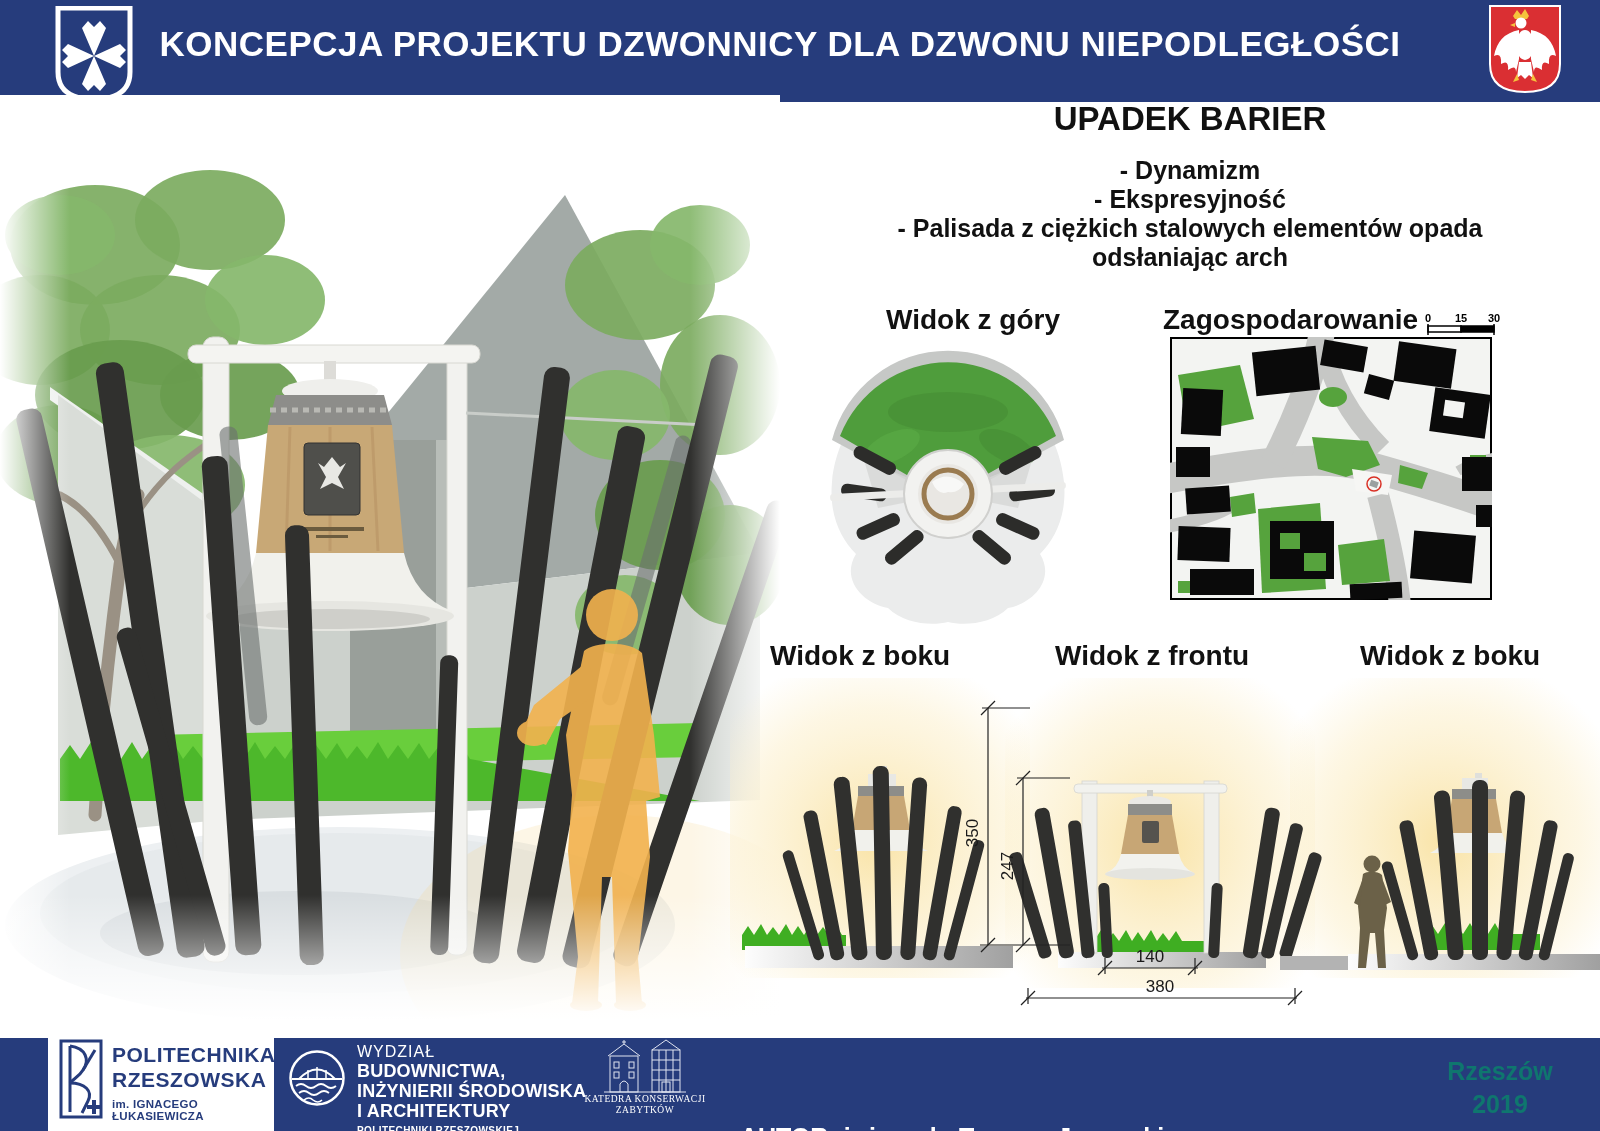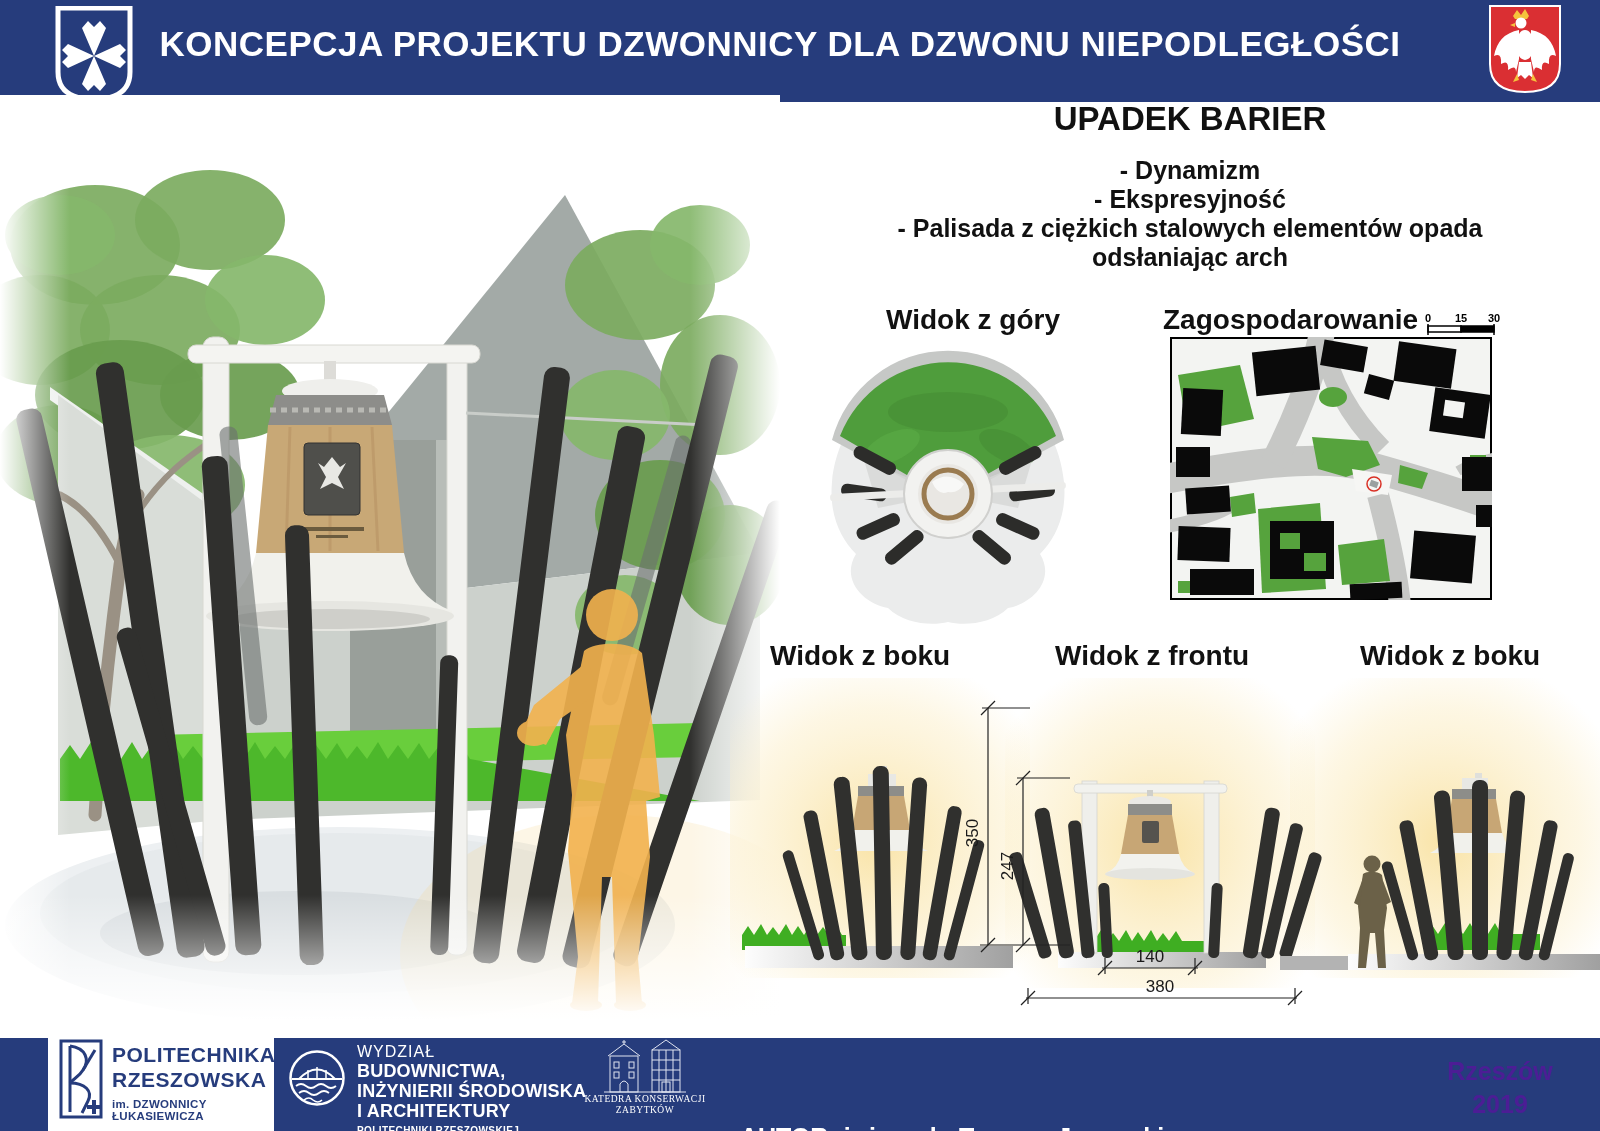--- a/index.html
+++ b/index.html
@@ -30,21 +30,21 @@
   .uni-line{font-size:21px;font-weight:bold;letter-spacing:.5px;line-height:25px;}
   .uni-sub{font-size:11.5px;font-weight:bold;margin-top:6px;letter-spacing:.3px;}
   .fac-logo{left:287px;top:1048px;}
   .fac-text{left:357px;top:1042px;color:#fff;}
   .fac-l1{font-size:16px;font-weight:400;letter-spacing:1px;line-height:19px;}
   .fac-b{font-size:18px;font-weight:bold;line-height:20px;letter-spacing:.2px;}
   .fac-s{font-size:10px;font-weight:bold;margin-top:4px;letter-spacing:.4px;}
   .dept{left:570px;top:1038px;width:150px;text-align:center;color:#fff;}
   .dept-text{font-family:"Liberation Serif",serif;font-size:9.5px;line-height:11px;letter-spacing:.5px;}
   .author-block{left:740px;top:1055px;color:#fff;font-size:25px;font-weight:bold;line-height:33px;white-space:pre;}
-  .place-block{left:1420px;top:1055px;width:160px;text-align:center;color:#4c1d95;font-size:25px;font-weight:bold;line-height:33px;}
+  .place-block{left:1420px;top:1055px;width:160px;text-align:center;color:#0f766e;font-size:25px;font-weight:bold;line-height:33px;}
   svg{display:block;}
   .dim-text{font-family:"Liberation Sans",sans-serif;font-size:17px;fill:#1a1a1a;}
   .sb-text{font-family:"Liberation Sans",sans-serif;font-size:11px;font-weight:bold;fill:#000;}
 </style>
 </head>
 <body>
 
 <div class="poster">
 
   <div class="abs header">
@@ -419,21 +419,21 @@
         <line x1="12" y1="8" x2="12" y2="74"></line>
         <path d="M12,8 C28,10 32,22 25,32 C21,39 15,41 12,45"></path>
         <path d="M12,45 C27,45 35,53 30,63 L24,75"></path>
         <line x1="25" y1="32" x2="37" y2="12"></line>
       </g>
       <path d="M34,62 h4 v5 h5 v4 h-5 v5 h-4 v-5 h-5 v-4 h5 Z" fill="#263c7c"></path>
     </svg>
     <div class="uni-text">
       <div class="uni-line">POLITECHNIKA</div>
       <div class="uni-line">RZESZOWSKA</div>
-      <div class="uni-sub">im. DZWONNICY ŁUKASIEWICZA</div>
+      <div class="uni-sub">im. IGNACEGO ŁUKASIEWICZA</div>
     </div>
   </div>
 
   <svg class="abs fac-logo" width="60" height="60" viewBox="0 0 60 60">
     <g stroke="#fff" fill="none">
       <circle cx="30" cy="30" r="26.5" stroke-width="2.5"></circle>
       <line x1="5" y1="31" x2="55" y2="31" stroke-width="2"></line>
       <path d="M12,31 Q30,12 48,31" stroke-width="2"></path>
       <line x1="21" y1="22" x2="21" y2="31" stroke-width="1.5"></line>
       <line x1="30" y1="19" x2="30" y2="31" stroke-width="1.5"></line>

